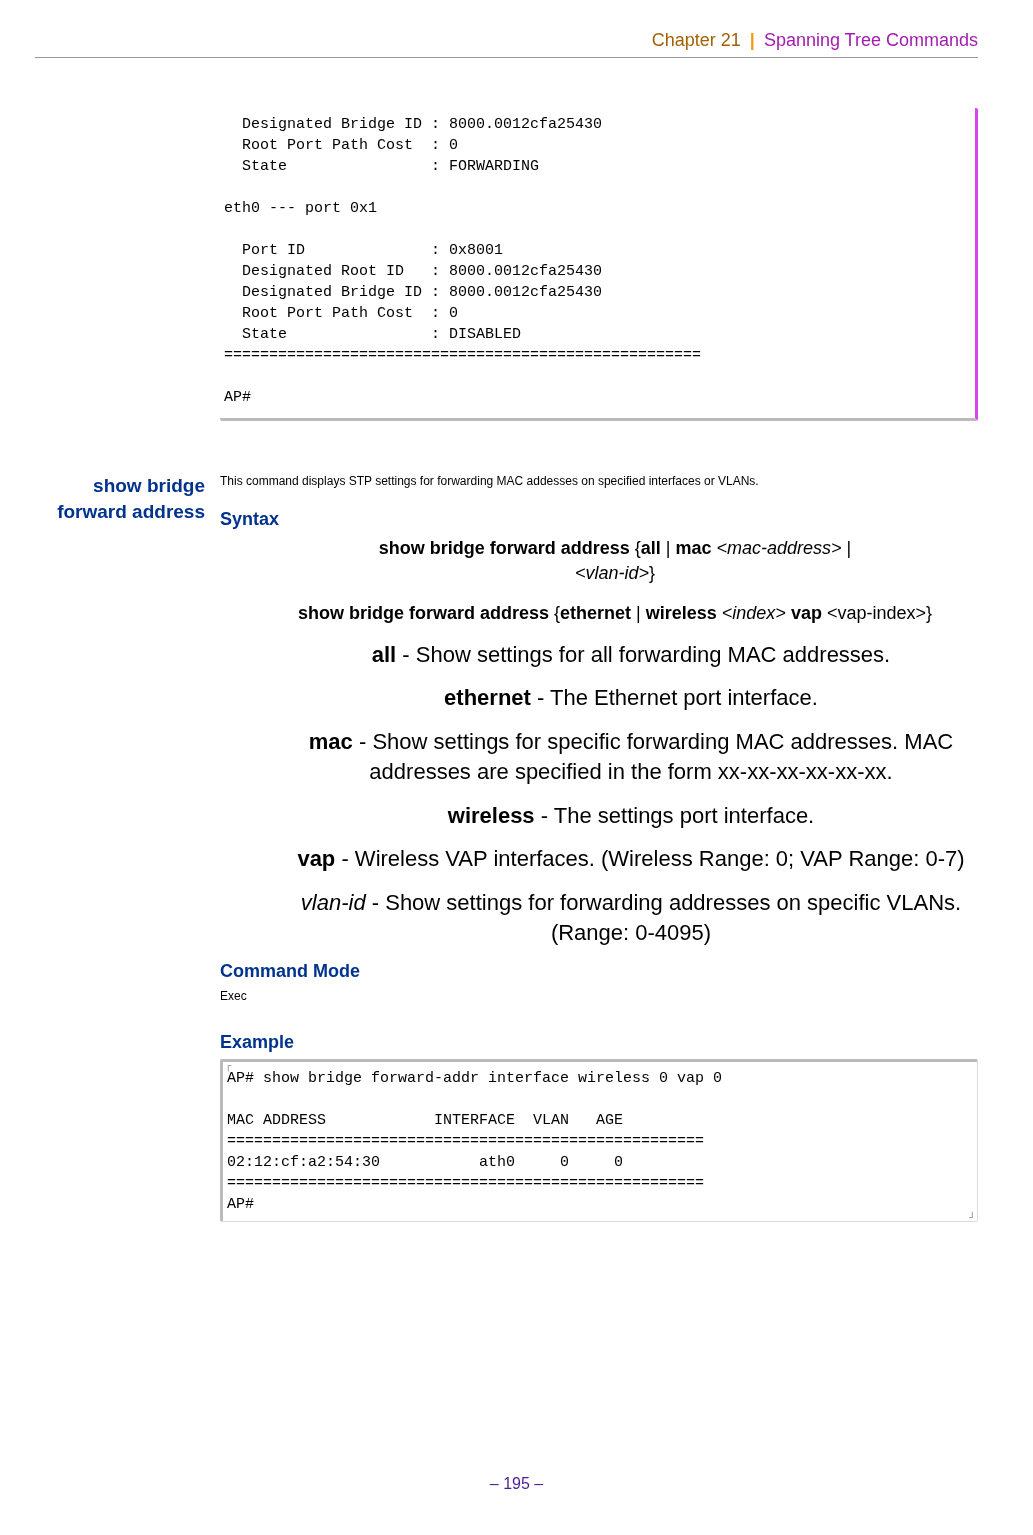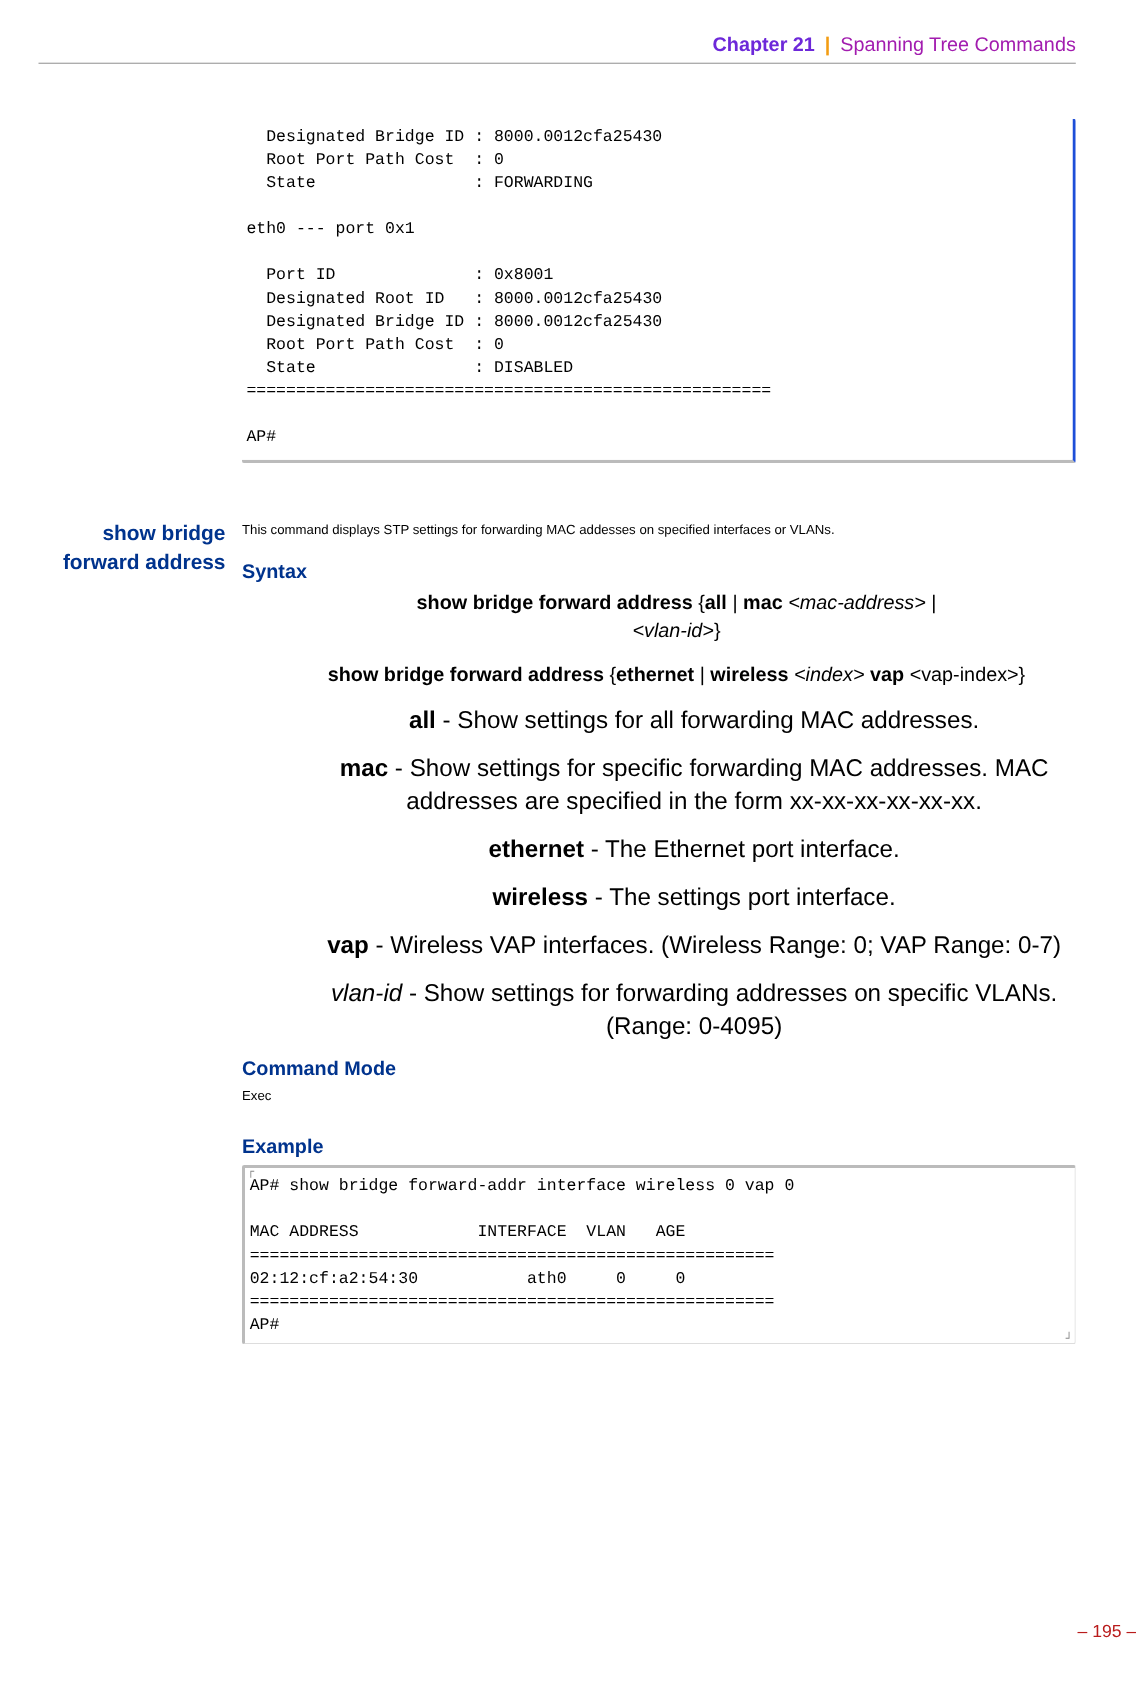--- a/index.html
+++ b/index.html
@@ -12,21 +12,21 @@
     position: relative;
   }
   .page {
     padding: 30px 55px 0 35px;
   }
   .header-row {
     text-align: right;
     font-size: 18px;
     margin-bottom: 6px;
   }
-  .chapter-strong { color: #6d28d9; font-weight: bold; }
+  .chapter-strong { color: #a16207; font-weight: normal; }
   .chapter-light { color: #a21caf; font-weight: normal; }
   .sep-bar { color: #f39c12; font-weight: bold; margin: 0 4px; }
   .hr-line {
     border: none;
     border-top: 1.5px solid #999;
     margin-bottom: 50px;
   }
   .content {
     display: flex;
     align-items: flex-start;
@@ -60,21 +60,21 @@
     border-top: 3px solid #bbb;
     border-left: 3px solid #bbb;
     border-right: 1px solid #ddd;
     border-bottom: 1px solid #ddd;
     border-radius: 2px;
     position: relative;
     margin-bottom: 12px;
   }
   .code-frame-only-bottom {
     border-bottom: 3px solid #bbb;
-    border-right: 3px solid #1d4ed8;
+    border-right: 3px solid #d946ef;
     border-top: none;
     border-left: none;
     border-radius: 2px;
     margin-bottom: 12px;
     padding-bottom: 4px;
   }
   .para {
     font-size: 12px;
     line-height: 1.35;
     margin-bottom: 20px;
@@ -94,23 +94,23 @@
   .syntax-line { margin-bottom: 14px; }
   .param-block { padding-left: 32px; }
   .param-line { margin-bottom: 14px; font-size: 22px; line-height: 1.35; }
   strong { font-weight: bold; }
   em.arg { font-style: italic; }
   .footer {
     position: absolute;
     bottom: 42px;
     left: 0;
     width: 100%;
-    text-align: right;
+    text-align: center;
     font-size: 16px;
-    color: #b91c1c;
+    color: #4c1d95;
   }
   .corner-tick {
     position: absolute;
     font-size: 10px;
     color: #888;
     font-family: monospace;
   }
 </style>
 </head>
 <body>
@@ -157,22 +157,22 @@
       <div class="section-h">Syntax</div>
       <div class="syntax-block">
         <div class="syntax-line">
           <strong>show bridge forward address</strong><span> {</span><strong>all</strong><span> | </span><strong>mac</strong><span> </span><em class="arg">&lt;mac-address&gt;</em><span> |</span><br><em class="arg">&lt;vlan-id&gt;</em><span>}</span>
         </div>
         <div class="syntax-line">
           <strong>show bridge forward address</strong><span> {</span><strong>ethernet</strong><span> | </span><strong>wireless</strong><span> </span><em class="arg">&lt;index&gt;</em><span> </span><strong>vap</strong><span> &lt;</span><span>vap-index</span><span>&gt;}</span>
         </div>
         <div class="param-block">
           <div class="param-line"><strong>all</strong><span> - Show settings for all forwarding MAC addresses.</span></div>
+          <div class="param-line"><strong>ethernet</strong><span> - The Ethernet port interface.</span></div>
           <div class="param-line"><strong>mac</strong><span> - Show settings for specific forwarding MAC addresses. MAC addresses are specified in the form xx-xx-xx-xx-xx-xx.</span></div>
-          <div class="param-line"><strong>ethernet</strong><span> - The Ethernet port interface.</span></div>
           <div class="param-line"><strong>wireless</strong><span> - The settings port interface.</span></div>
           <div class="param-line"><strong>vap</strong><span>  - Wireless VAP interfaces. (Wireless Range: 0; VAP Range: 0-7)</span></div>
           <div class="param-line"><em class="arg">vlan-id</em><span> - Show settings for forwarding addresses on specific VLANs. (Range: 0-4095)</span></div>
         </div>
       </div>
 
       <div class="section-h">Command Mode</div>
       <div class="para" style="margin-bottom:28px">Exec</div>
 
       <div class="section-h">Example</div>

